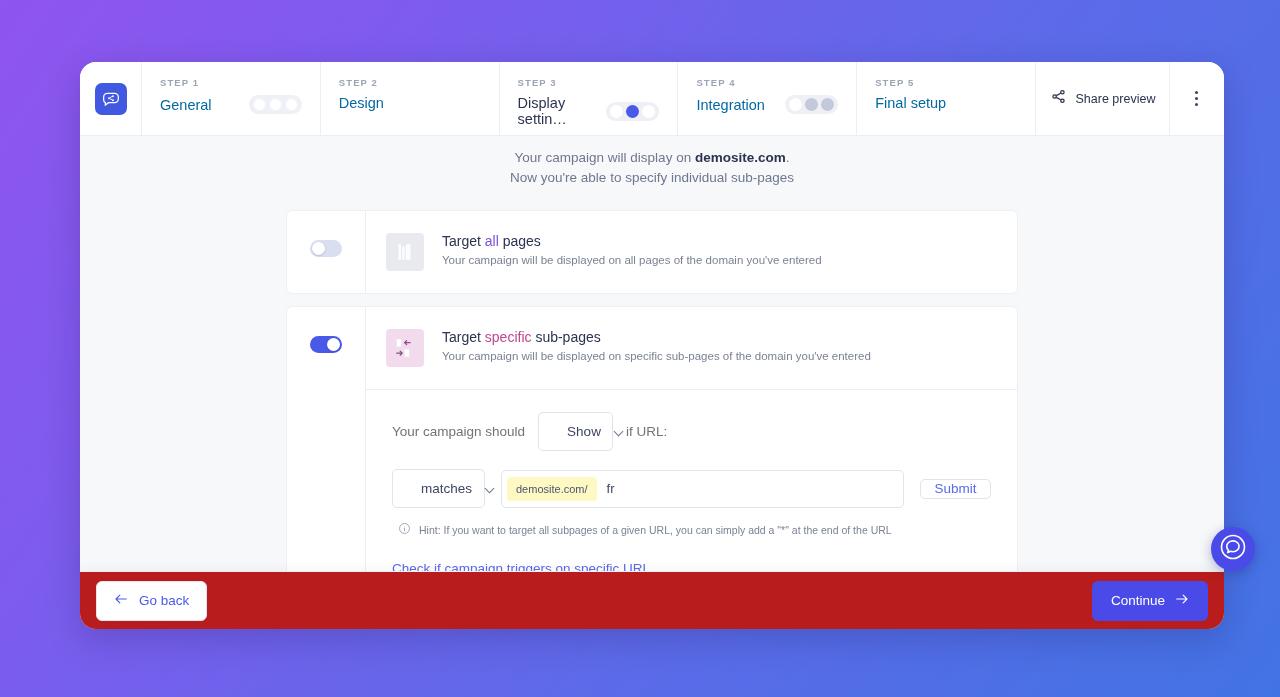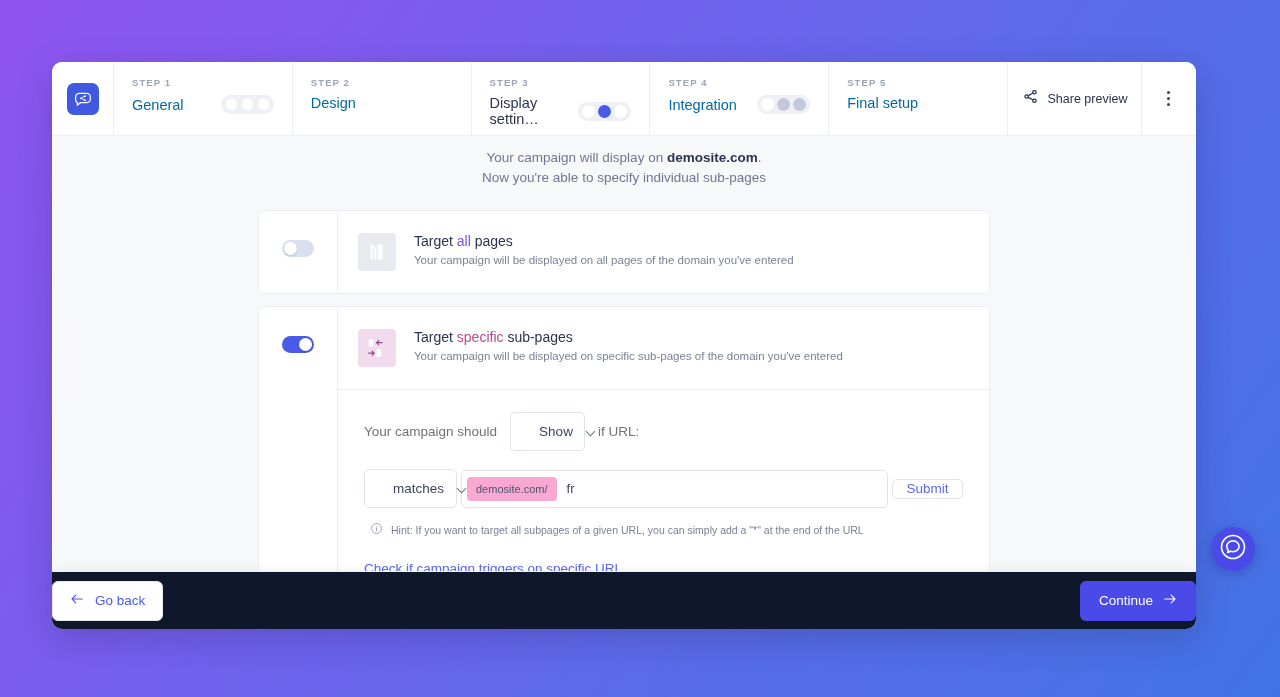--- a/index.html
+++ b/index.html
@@ -9,24 +9,24 @@
     overflow: hidden;
   }
   body {
     background: linear-gradient(125deg, #8f55ee 0%, #7f5bee 22%, #5d6ae9 60%, #4273e4 100%);
     position: relative;
   }
 
   
   .window {
     position: absolute;
-    left: 52px; top: 62px;
+    left: 80px; top: 62px;
     width: 1144px; height: 567px;
     background: #f7f8fa;
-    border-radius: 10px;
+    border-radius: 16px;
     box-shadow: 0 10px 34px rgba(30,20,80,.22);
     overflow: hidden;
     display: flex;
     flex-direction: column;
   }
 
   
   .header {
     height: 74px;
     background: #ffffff;
@@ -200,33 +200,33 @@
 
   .chev { width: 9px; height: 9px; position: relative; }
   .chev:after {
     content:""; position:absolute; left:0; top:1px;
     width: 6px; height: 6px;
     border-right: 1.6px solid #6f7790;
     border-bottom: 1.6px solid #6f7790;
     transform: rotate(45deg);
   }
 
-  .form-row2 { display: flex; gap: 4px; align-items: center; }
+  .form-row2 { display: flex; gap: 16px; align-items: center; }
   .url-input {
     flex: 1 1 auto;
     height: 38px;
     border: 1px solid #dfe3ec;
     border-radius: 5px;
     background: #fff;
     display: flex; align-items: center;
     padding: 0 5px;
     gap: 10px;
   }
   .prefix {
-    background: #f9a8d4;
+    background: #fef9c3;
     color: #4c5570;
     font-size: 11px;
     padding: 6px 9px;
     border-radius: 4px;
   }
   .url-val { font-size: 13px; color: #3d4660; }
   .submit-btn {
     width: 71px; height: 20px;
     border: 1px solid #dfe3ec;
     border-radius: 5px;
@@ -250,24 +250,24 @@
     font-size: 13.5px;
     color: #5b6ae8;
     text-decoration: underline;
     cursor: pointer;
   }
 
   
   .footer {
     height: 58px;
     flex: 0 0 58px;
-    background: #0f172a;
+    background: #b91c1c;
     border-top: 1px solid #eceef3;
     display: flex; align-items: center; justify-content: space-between;
-    padding: 0 0;
+    padding: 0 16px;
     box-shadow: 0 -2px 10px rgba(40,40,80,.05);
     z-index: 5;
   }
   .goback {
     height: 40px;
     border: 1px solid #e3e6ee;
     border-radius: 6px;
     background: #fff;
     color: #4a5ae8;
     font-size: 13.5px;

